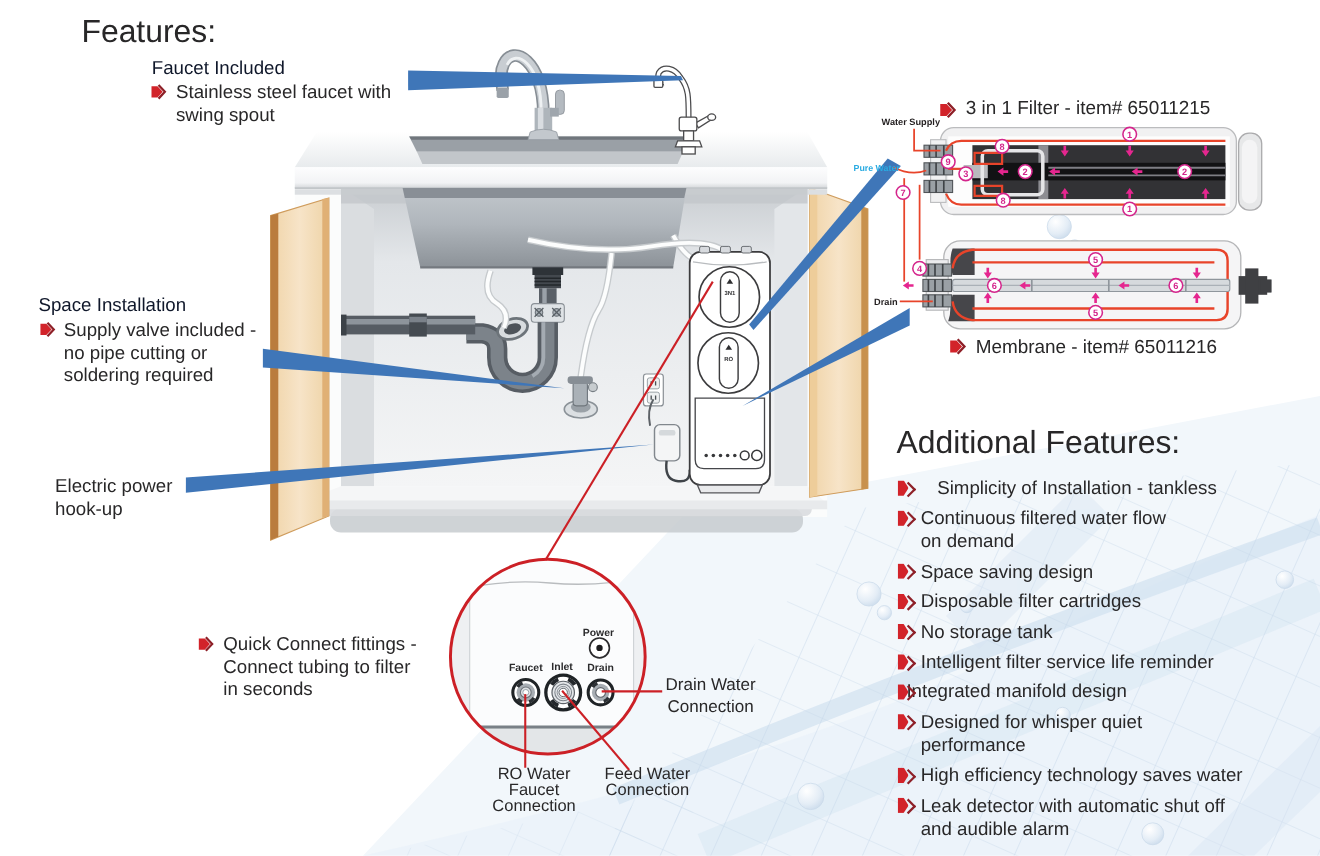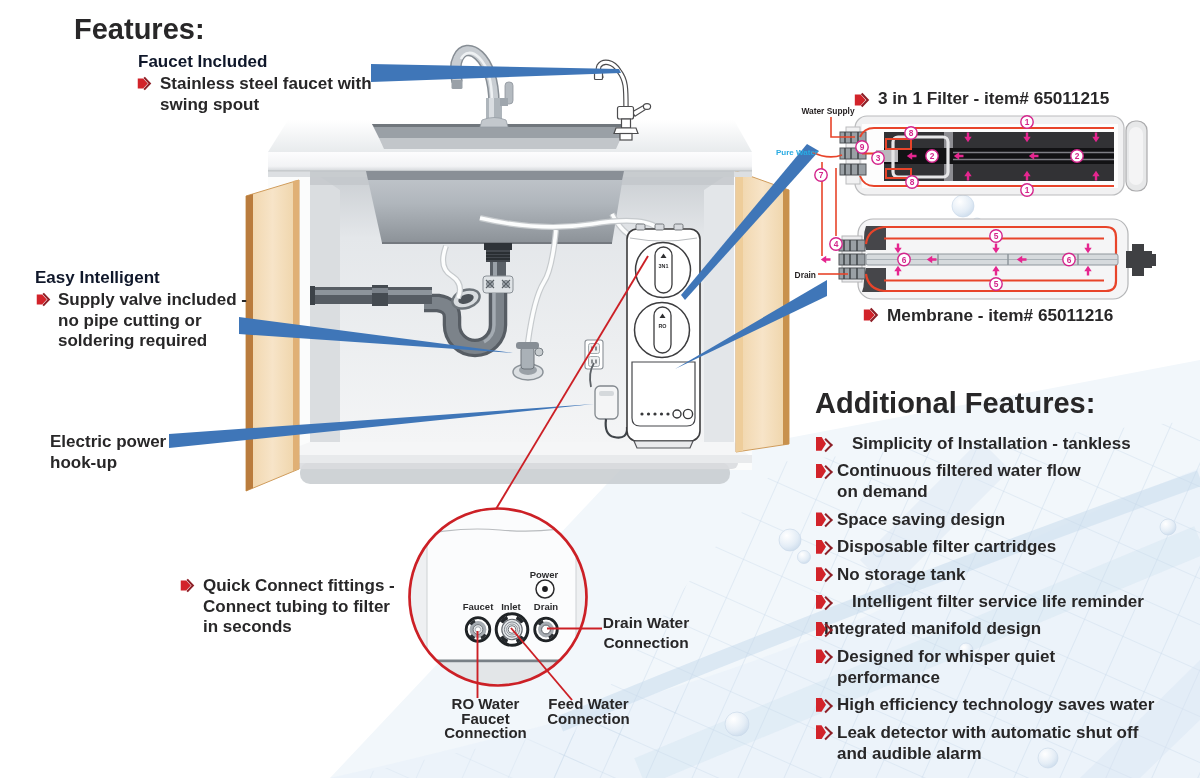--- a/index.html
+++ b/index.html
@@ -1,18 +1,18 @@
 <!DOCTYPE html>
 <html><head>
 <meta charset="utf-8">
 <style>
   html,body{margin:0;padding:0;}
   body{width:1200px;height:778px;position:relative;overflow:hidden;background:#ffffff;
        font-family:"Liberation Sans",sans-serif;}
-  .t{position:absolute;color:#282728;font-weight:bold;}
+  .t{position:absolute;color:#282728;font-weight:normal;}
   .red{color:#0f172a;}
   .ctr{text-align:center;}
   .bl{position:absolute;width:15px;height:15px;}
   svg.main{position:absolute;left:0;top:0;}
   .ib{position:absolute;left:0;top:3.2px;width:15px;height:15px;}
   .ib::before{content:"";position:absolute;left:0;top:0.5px;width:10px;height:14px;background:#d2232a;
       clip-path:polygon(0 0,55% 0,100% 50%,55% 100%,0 100%);}
   .ib::after{content:"";position:absolute;left:4.6px;top:3.4px;width:7.6px;height:7.6px;
       border-top:2.4px solid #8e2028;border-right:2.4px solid #8e2028;transform:rotate(45deg);}
 </style>
@@ -447,21 +447,21 @@
     </g>
     <circle cx="498" cy="597" r="88.5" fill="none" stroke="#cc2026" stroke-width="2.7"></circle>
   </g>
 </svg>
 
 <div class="t" style="left:74px;top:13px;font-size:29px;">Features:</div>
 
 <div class="t red" style="left:138px;top:52px;font-size:17px;">Faucet Included</div>
 <div class="t" style="left:160px;top:74px;font-size:17px;line-height:20.5px;">Stainless steel faucet with<br>swing spout</div>
 
-<div class="t red" style="left:35px;top:268px;font-size:17px;">Easy Intelligent</div>
+<div class="t red" style="left:35px;top:268px;font-size:17px;">Space Installation</div>
 <div class="t" style="left:58px;top:290px;font-size:17px;line-height:20.5px;">Supply valve included -<br>no pipe cutting or<br>soldering required</div>
 
 <div class="t" style="left:50px;top:431px;font-size:17px;line-height:21px;">Electric power<br>hook-up</div>
 
 <div class="t" style="left:203px;top:576px;font-size:17px;line-height:20.5px;">Quick Connect fittings -<br>Connect tubing to filter<br>in seconds</div>
 
 <div class="t ctr" style="left:556px;top:613px;width:180px;font-size:15.5px;line-height:19.8px;">Drain Water<br>Connection</div>
 <div class="t ctr" style="left:405px;top:697px;width:161px;font-size:15px;line-height:14.5px;">RO Water<br>Faucet<br>Connection</div>
 <div class="t ctr" style="left:508px;top:697px;width:161px;font-size:15px;line-height:14.5px;">Feed Water<br>Connection</div>
 
@@ -469,21 +469,21 @@
 <div class="t" style="left:887px;top:304.5px;font-size:17.2px;">Membrane - item# 65011216</div>
 
 <div class="t" style="left:815px;top:387px;font-size:29px;">Additional Features:</div>
 
 <div id="feat" class="t" style="left:816px;top:433px;width:380px;font-size:17px;">
 <div style="position:relative;padding-left:36px;margin-bottom:6.4px;line-height:21px;"><span class="ib"></span>Simplicity of Installation - tankless</div>
 <div style="position:relative;padding-left:21px;margin-bottom:6.4px;line-height:21px;"><span class="ib"></span>Continuous filtered water flow<br>on demand</div>
 <div style="position:relative;padding-left:21px;margin-bottom:6.4px;line-height:21px;"><span class="ib"></span>Space saving design</div>
 <div style="position:relative;padding-left:21px;margin-bottom:6.4px;line-height:21px;"><span class="ib"></span>Disposable filter cartridges</div>
 <div style="position:relative;padding-left:21px;margin-bottom:6.4px;line-height:21px;"><span class="ib"></span>No storage tank</div>
-<div style="position:relative;padding-left:36px;margin-bottom:6.4px;line-height:21px;"><span class="ib"></span>Intelligent filter service life reminder</div>
+<div style="position:relative;padding-left:21px;margin-bottom:6.4px;line-height:21px;"><span class="ib"></span>Intelligent filter service life reminder</div>
 <div style="position:relative;padding-left:8px;margin-bottom:6.4px;line-height:21px;"><span class="ib"></span>Integrated manifold design</div>
 <div style="position:relative;padding-left:21px;margin-bottom:6.4px;line-height:21px;"><span class="ib"></span>Designed for whisper quiet<br>performance</div>
 <div style="position:relative;padding-left:21px;margin-bottom:6.4px;line-height:21px;"><span class="ib"></span>High efficiency technology saves water</div>
 <div style="position:relative;padding-left:21px;margin-bottom:6.4px;line-height:21px;"><span class="ib"></span>Leak detector with automatic shut off<br>and audible alarm</div>
 </div>
 
 <svg class="bl" style="left:137px;top:76px;" viewBox="0 0 20 20">
     <path d="M1,3.2 h7.2 l6.3,6.8 -6.3,6.8 H1 z" fill="#d2232a"></path>
     <path d="M9.5,1.8 l7.7,8.2 -7.7,8.2" stroke="#8e2028" stroke-width="2.7" fill="none"></path>
   </svg>

